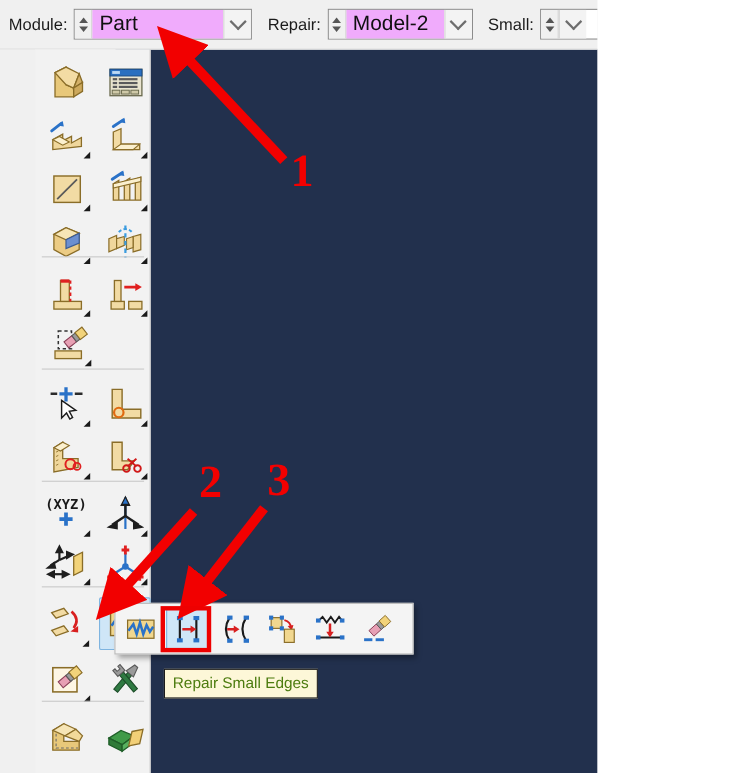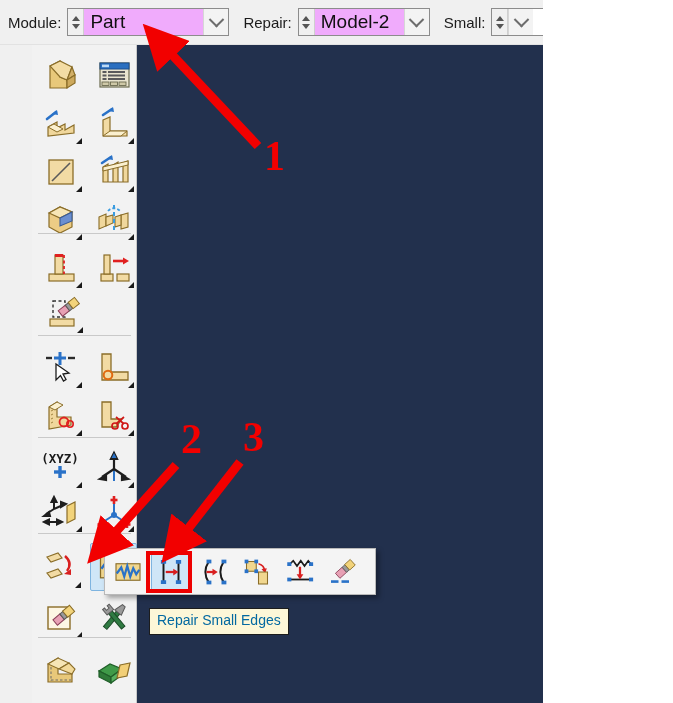--- a/index.html
+++ b/index.html
@@ -183,21 +183,21 @@
   }
 
   
   #tooltip {
     position: absolute;
     left: 149px; top: 608px;
     background: #fdf7d8;
     border: 1px solid #1c1c1c;
     padding: 3px 7px 4px 7px;
     font-size: 14px;
-    color: #0369a1;
+    color: #4d7c0f;
     white-space: nowrap;
     line-height: 1.25;
   }
 
   
   #annot {
     position: absolute;
     left: 0; top: 0;
     width: 673px; height: 703px;
     pointer-events: none;

